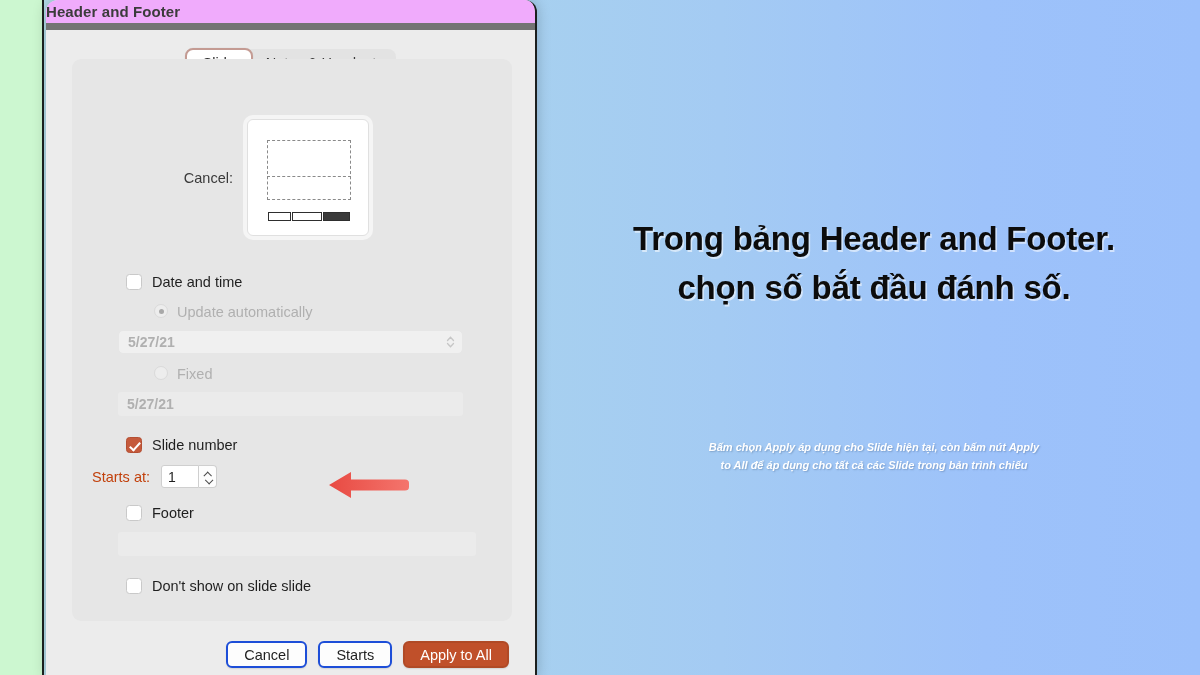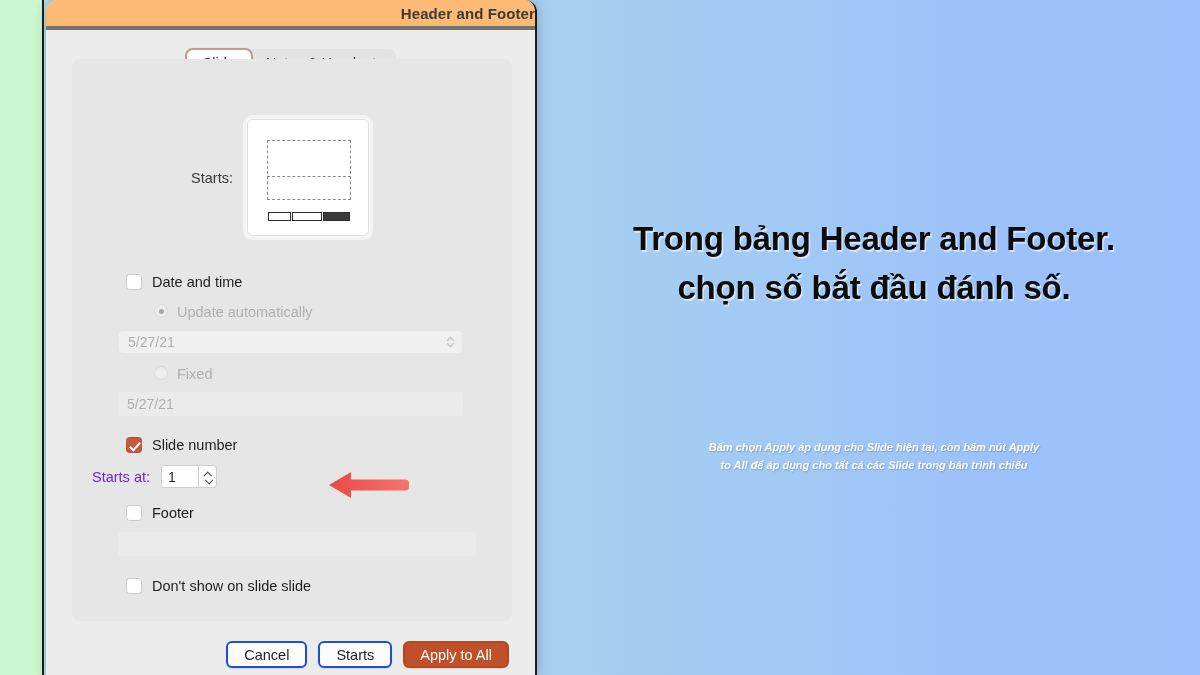--- a/index.html
+++ b/index.html
@@ -37,25 +37,25 @@
     height: 678px;
     background: #ececec;
     border-radius: 12px 12px 0 0;
     border-right: 2px solid #1b1f1e;
     box-shadow: 0 0 14px rgba(0,0,0,0.22);
     overflow: hidden;
   }
 
   .titlebar {
     height: 30px;
-    background: #fdba74;
-    display: flex;
-    align-items: center;
-    justify-content: flex-end;
-    border-bottom: 4px solid #737373;
+    background: #f0abfc;
+    display: flex;
+    align-items: center;
+    justify-content: flex-start;
+    border-bottom: 7px solid #737373;
   }
   .titlebar-text {
     font-size: 15px;
     font-weight: bold;
     color: #3b3b3b;
     letter-spacing: 0.1px;
   }
 
   
   .tabbar {
@@ -206,21 +206,21 @@
     border-radius: 50%;
     background: #a8a8a8;
   }
   .radio-label {
     font-size: 14.5px;
     color: #b0b0b0;
     margin-left: 9px;
   }
 
   .indent-1 { margin-left: 28px; }
-  .indent-2 { margin-left: 28px; }
+  .indent-2 { margin-left: 28px; font-weight: bold; }
 
   .field-disabled {
     height: 24px;
     background: #f0f0f0;
     border: 1px solid #e6e6e6;
     border-radius: 5px;
     display: flex;
     align-items: center;
     padding: 0 9px;
     font-size: 14px;
@@ -250,21 +250,21 @@
   }
 
   .starts-row {
     display: flex;
     align-items: center;
     margin-left: 2px;
     margin-top: 12px;
   }
   .starts-label {
     font-size: 14.5px;
-    color: #6d28d9;
+    color: #c2410c;
     margin-right: 11px;
   }
   .num-input {
     width: 38px;
     height: 23px;
     background: #ffffff;
     border: 1px solid #cfcfcf;
     border-radius: 3px 0 0 3px;
     font-size: 14px;
     color: #1f1f1f;
@@ -389,21 +389,21 @@
     <div class="tabbar">
       <div class="tabgroup">
         <div class="tab active">Slide</div>
         <div class="tab">Notes &amp; Handouts</div>
       </div>
     </div>
 
     <div class="panel">
 
       <div class="preview-row">
-        <div class="preview-label">Starts:</div>
+        <div class="preview-label">Cancel:</div>
         <div class="preview-card">
           <div class="dotted-box"></div>
           <div class="dotted-div"></div>
           <div class="bars">
             <div class="bar b1"></div>
             <div class="bar b2"></div>
             <div class="bar b3"></div>
           </div>
         </div>
       </div>

